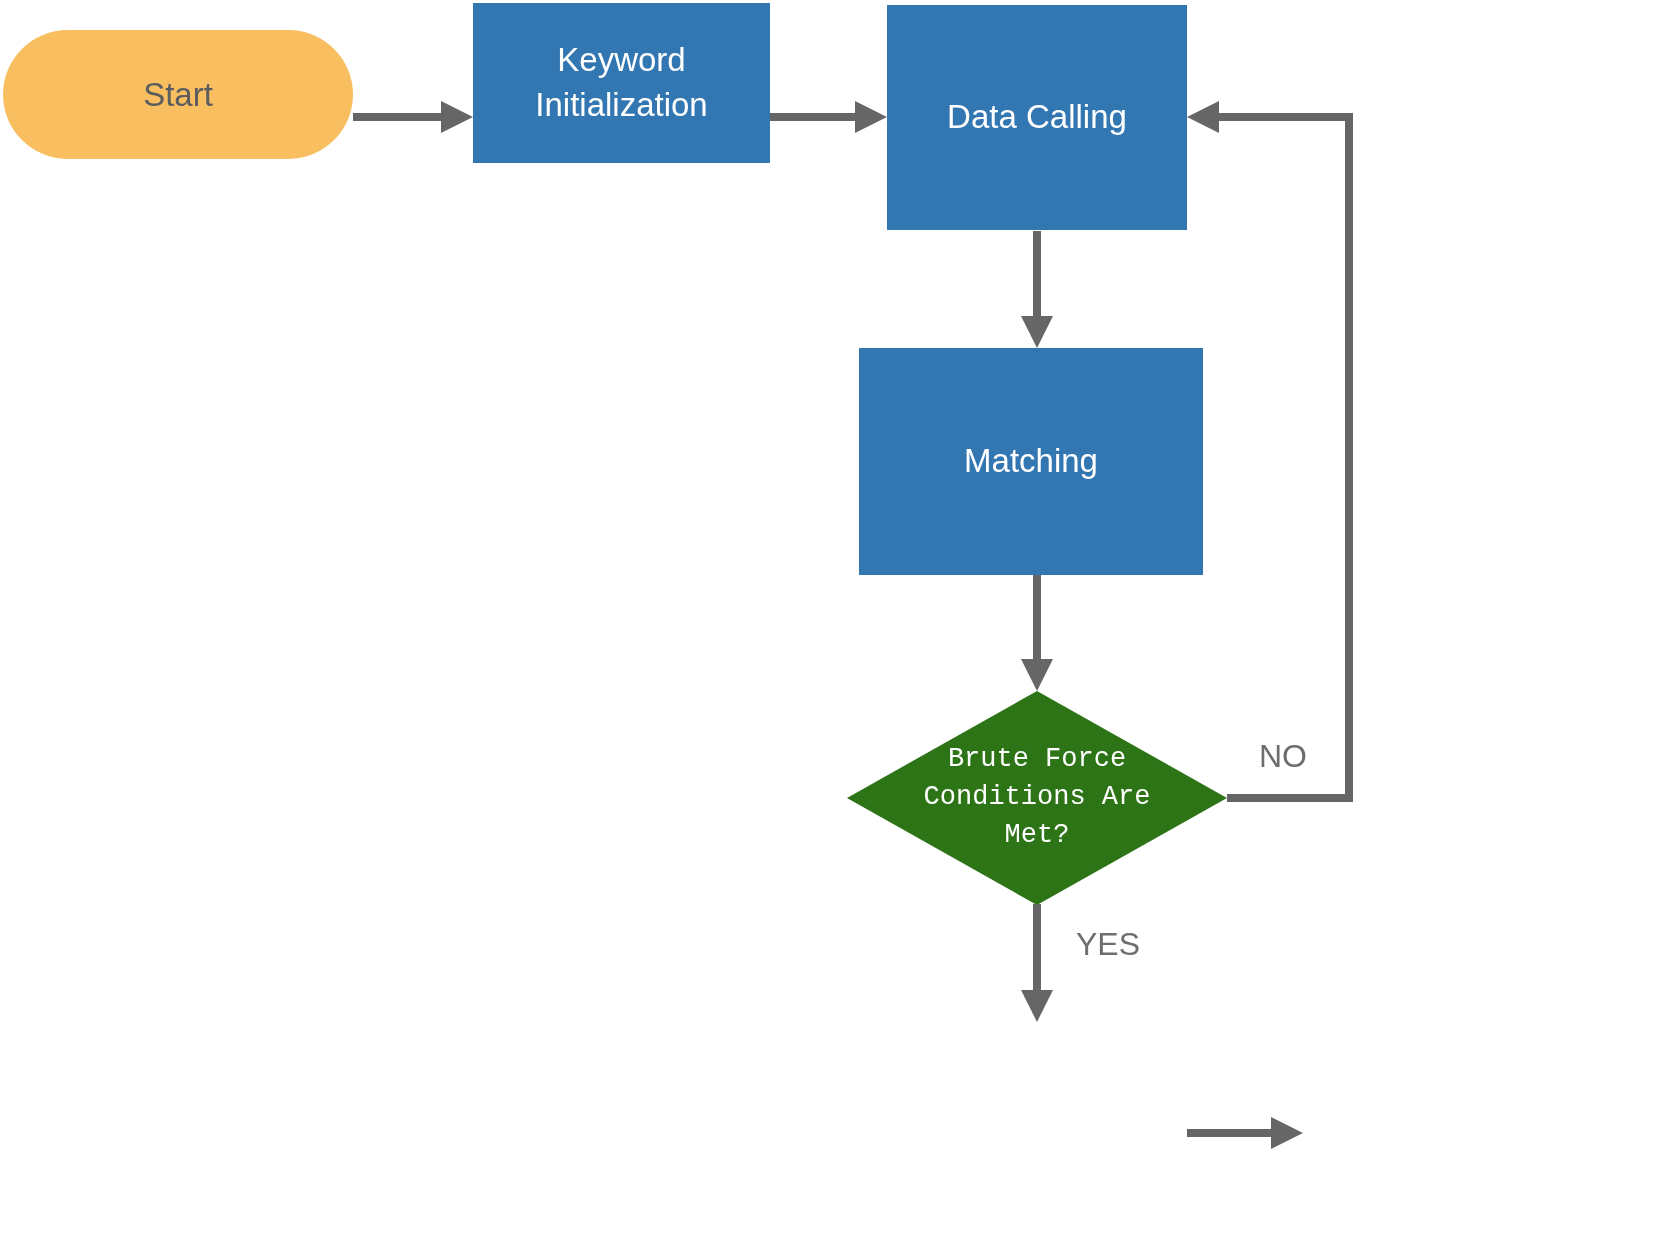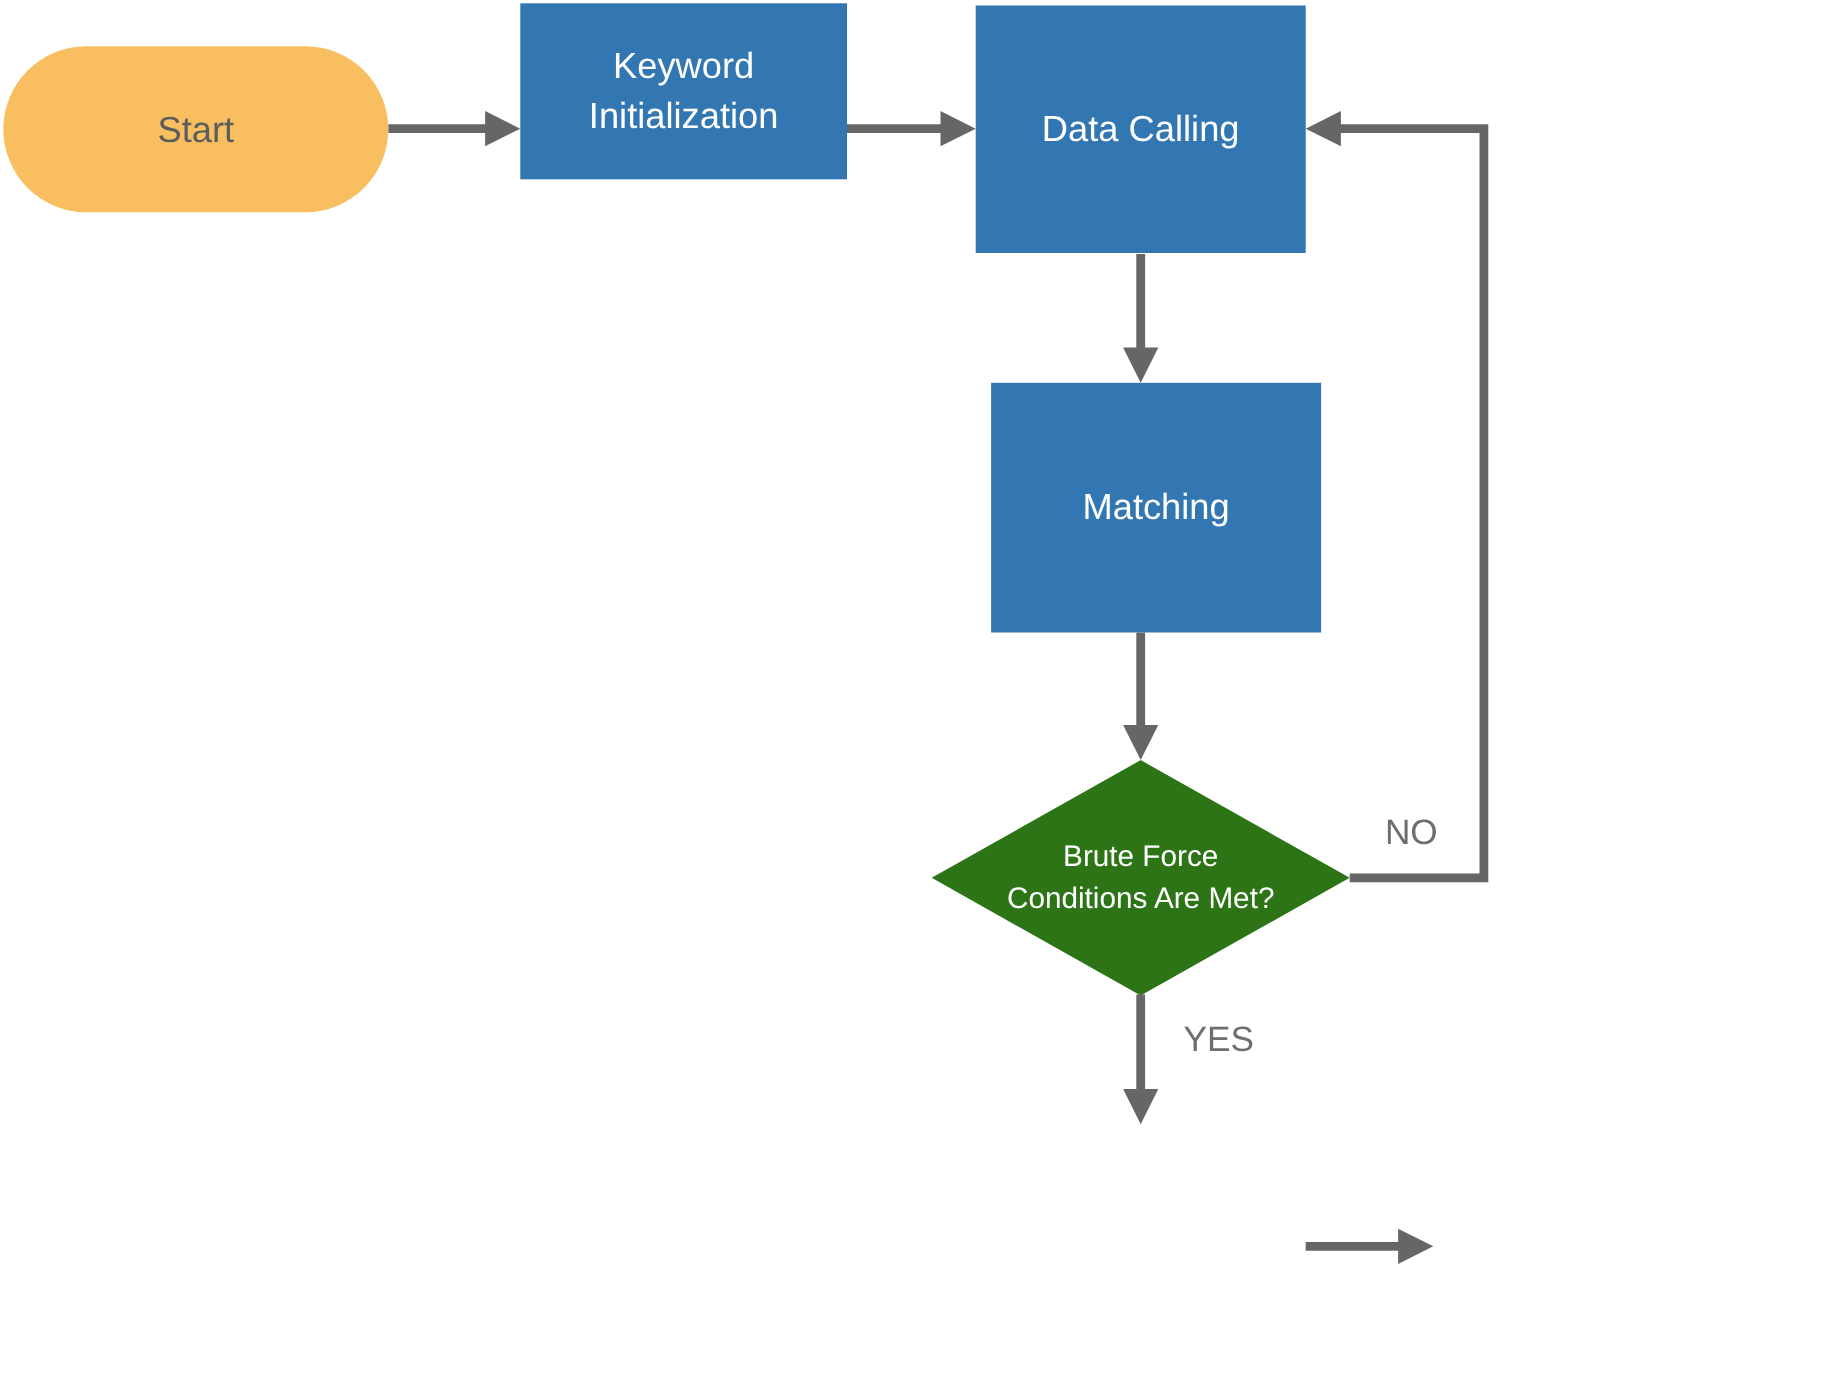--- a/index.html
+++ b/index.html
@@ -86,37 +86,37 @@
     <path class="line" d="M 1227 798 L 1349 798 L 1349 117 L 1215 117"></path>
     <path class="head" d="M 1187 117 L 1219 101 L 1219 133 Z"></path>
 
     <path class="line" d="M 1037 904 L 1037 994"></path>
     <path class="head" d="M 1037 1022 L 1021 990 L 1053 990 Z"></path>
 
     <path class="line" d="M 1187 1133 L 1275 1133"></path>
     <path class="head" d="M 1303 1133 L 1271 1117 L 1271 1149 Z"></path>
   </svg>
 
-  <div class="node terminator" style="left:3px; top:42px; width:350px; height:151px; border-radius:76px;justify-content:center;">
+  <div class="node terminator" style="left:3px; top:30px; width:350px; height:129px; border-radius:76px;justify-content:center;">
     <span class="label">Start</span>
   </div>
 
   <div class="node process" style="left:473px; top:3px; width:297px; height:160px;">
     <span class="label">Keyword Initialization</span>
   </div>
 
   <div class="node process" style="left:887px; top:5px; width:300px; height:225px;">
     <span class="label">Data Calling</span>
   </div>
 
-  <div class="node process" style="left:901px; top:348px; width:300px; height:227px;">
+  <div class="node process" style="left:859px; top:348px; width:344px; height:227px;">
     <span class="label">Matching</span>
   </div>
 
-  <div class="node decision" style="left:847px; top:691px; width:380px; height:214px;">
+  <div class="node decision" style="left:847px; top:691px; width:380px; height:214px;font-family:Liberation Mono, monospace;">
     <span class="label">Brute Force Conditions Are Met?</span>
   </div>
 
 
 
   <div class="edge-label" style="left:1227px; top:738px; width:80px;">NO</div>
 
   <div class="edge-label" style="left:1050px; top:926px; width:90px;">YES</div>
 
 </div>

